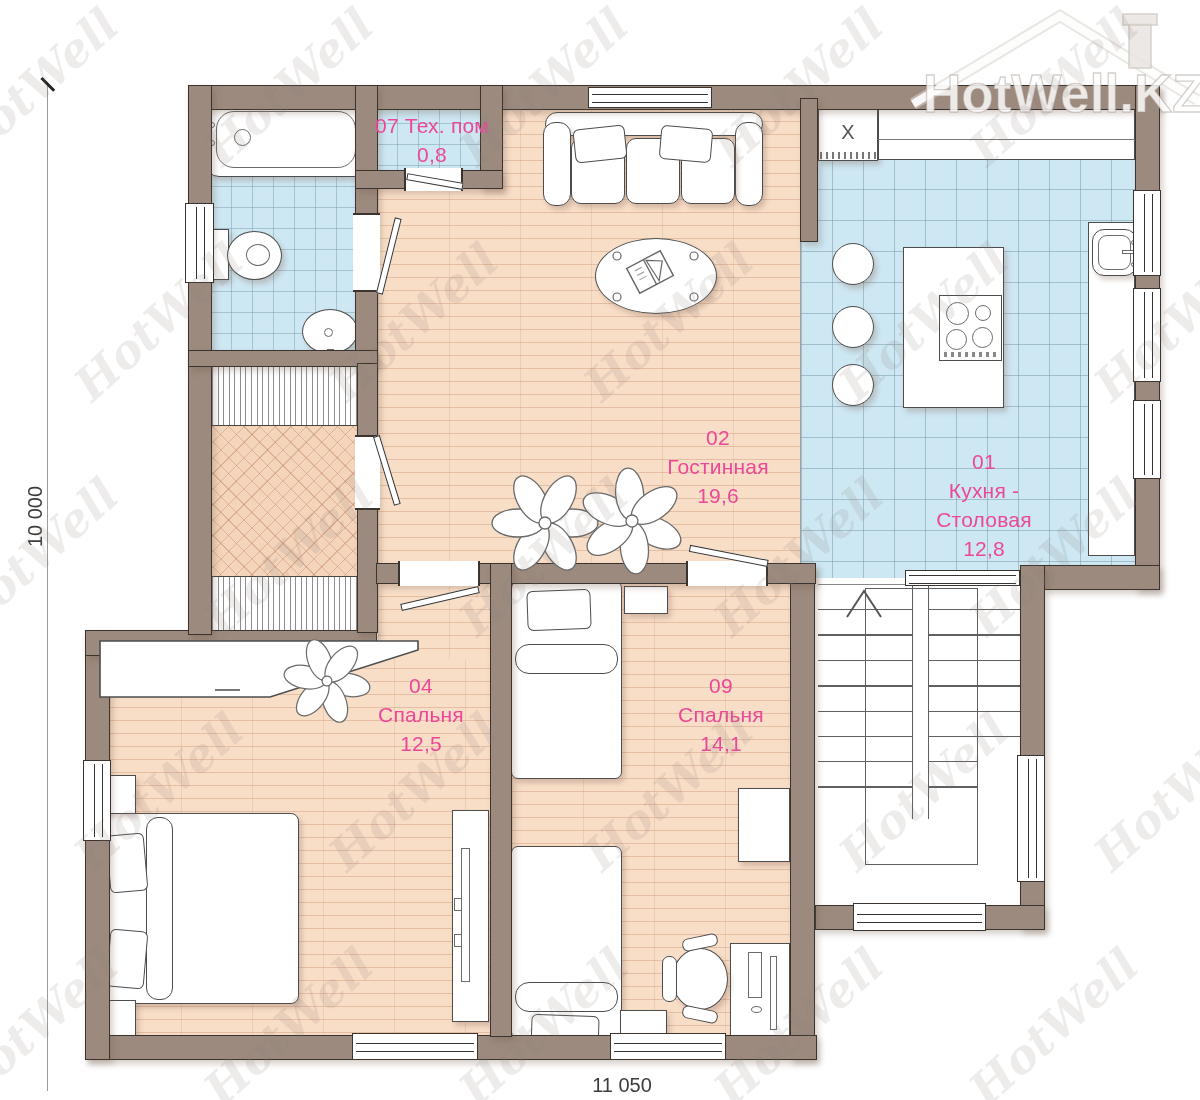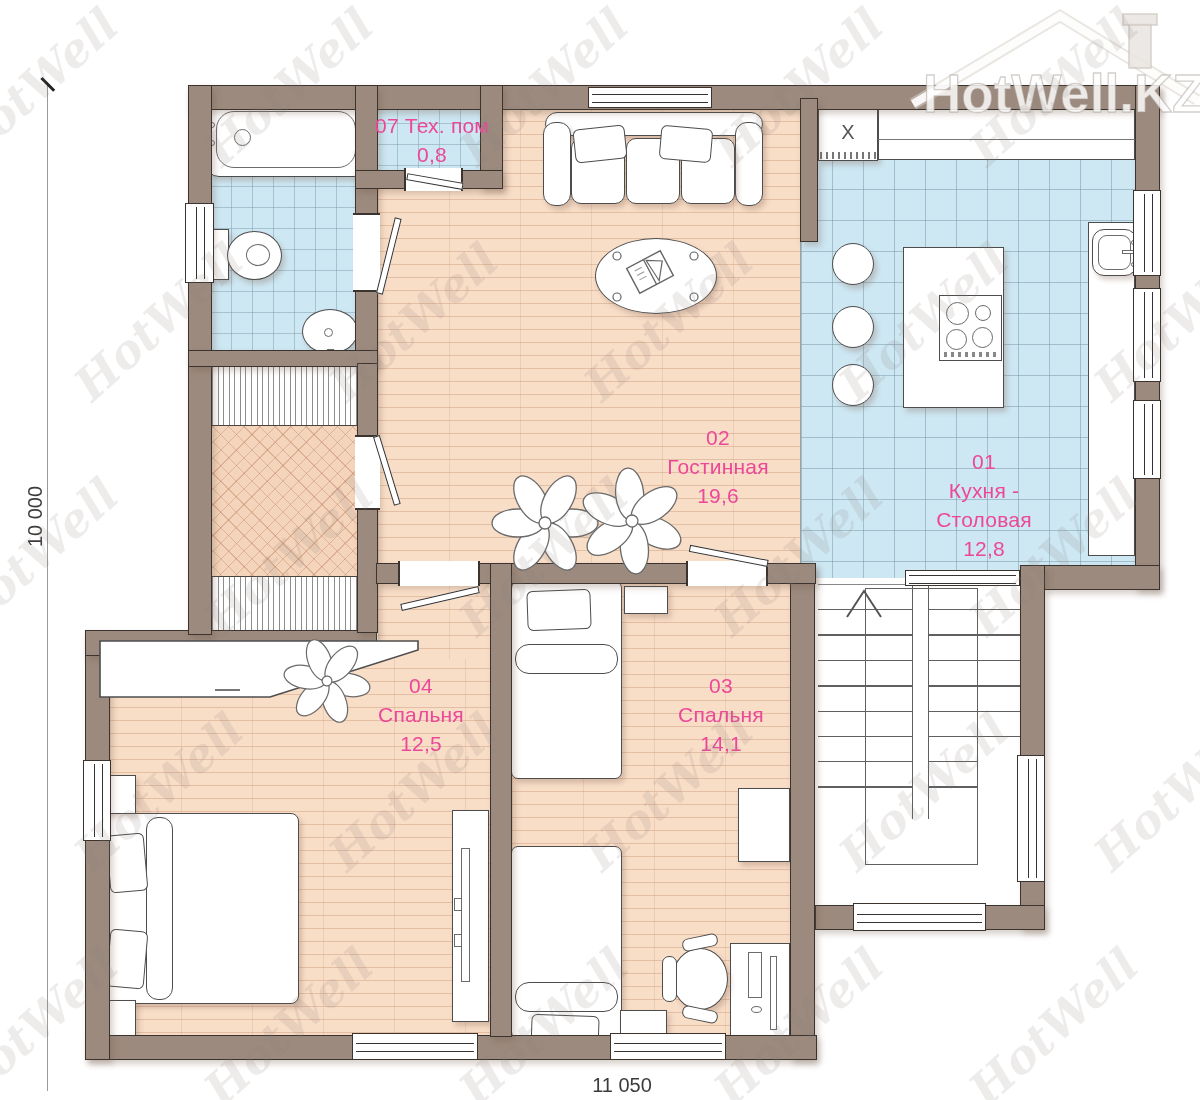--- a/index.html
+++ b/index.html
@@ -259,21 +259,21 @@
     <div>01</div>
     <div>Кухня - Столовая</div>
     <div>12,8</div>
   </div>
   <div class="rlabel" style="left:633px;top:424px;width:170px;">
     <div>02</div>
     <div>Гостинная</div>
     <div>19,6</div>
   </div>
   <div class="rlabel" style="left:636px;top:672px;width:170px;">
-    <div>03</div>
+    <div>09</div>
     <div>Спальня</div>
     <div>14,1</div>
   </div>
   <div class="rlabel" style="left:336px;top:672px;width:170px;">
     <div>04</div>
     <div>Спальня</div>
     <div>12,5</div>
   </div>
   <div class="rlabel" style="left:372px;top:112px;width:120px;">
     <div>

